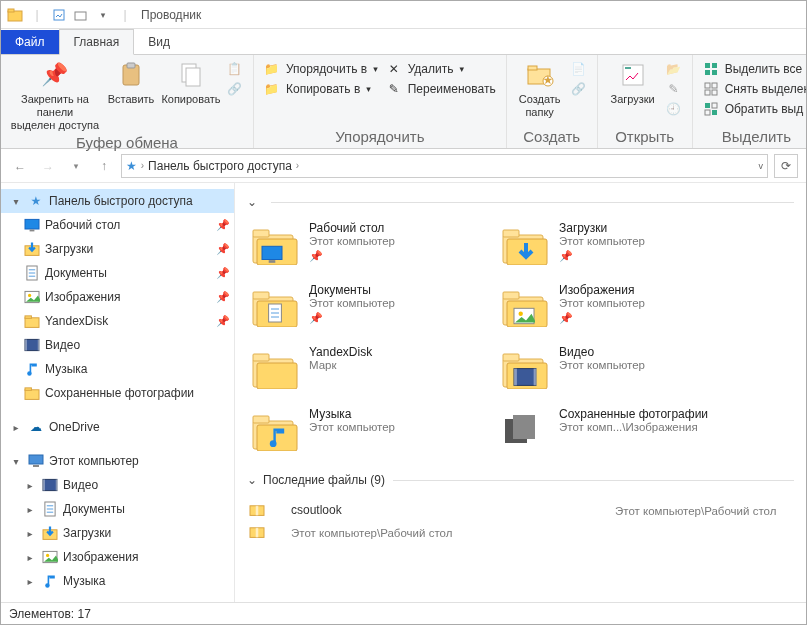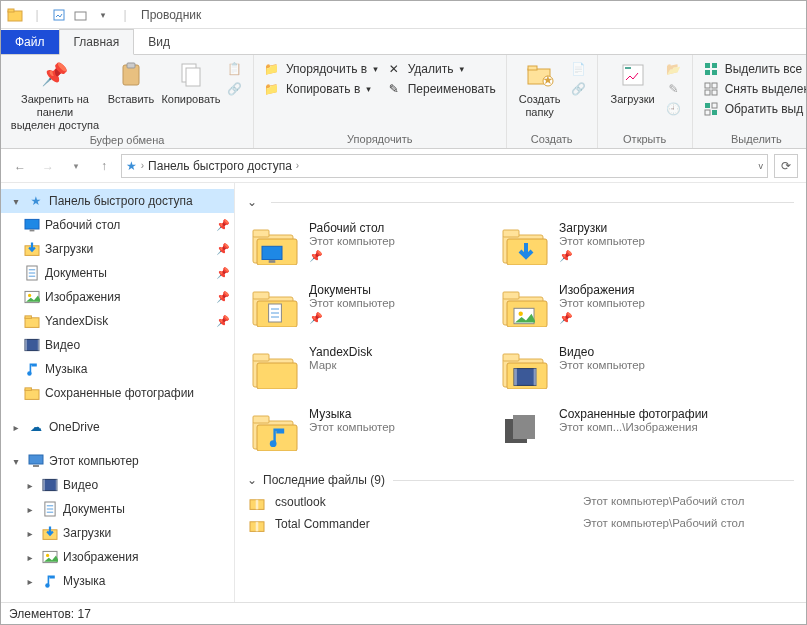--- a/index.html
+++ b/index.html
@@ -8,21 +8,21 @@
 .titlebar .qat{display:flex;gap:2px;align-items:center}
 .titlebar .qat span{width:20px;height:20px;display:flex;align-items:center;justify-content:center}
 .titlebar .title{margin-left:6px;color:#555}
 .tabs{display:flex;align-items:flex-end;height:26px;background:#fff;border-bottom:1px solid #d0d0d0}
 .tabs .tab{padding:5px 14px;font-size:12px;color:#444;cursor:default}
 .tabs .tab.file{background:#1d4ed8;color:#fff}
 .tabs .tab.active{background:#f5f6f7;border:1px solid #d0d0d0;border-bottom:1px solid #f5f6f7;margin-bottom:-1px}
 .ribbon{height:94px;background:#f5f6f7;display:flex;border-bottom:1px solid #d0d0d0}
 .group{display:flex;flex-direction:column;border-right:1px solid #e2e2e2;padding:2px 6px 0}
 .group .row{display:flex;flex:1;align-items:flex-start}
-.group .lbl{text-align:center;font-size:11px;color:#6a6a6a;padding:2px 0 3px}
+.group .lbl{text-align:center;font-size:15px;color:#6a6a6a;padding:2px 0 3px}
 .bigbtn{display:flex;flex-direction:column;align-items:center;justify-content:flex-start;width:72px;padding-top:2px;color:#838383}
 .bigbtn .ic{width:32px;height:32px;display:flex;align-items:center;justify-content:center;font-size:22px}
 .bigbtn .cap{font-size:11px;text-align:center;line-height:13px;margin-top:2px;white-space:pre-line}
 .smallbtns{display:flex;flex-direction:column;gap:4px;padding:4px 4px 0;color:#838383}
 .smallbtn{display:flex;align-items:center;gap:6px;font-size:11.5px;white-space:nowrap}
 .smallbtn .ic{width:16px;height:16px;display:flex;align-items:center;justify-content:center}
 .addr{height:34px;display:flex;align-items:center;gap:6px;padding:0 8px;border-bottom:1px solid #e8e8e8}
 .addr .navbtn{width:22px;height:22px;display:flex;align-items:center;justify-content:center;color:#888}
 .addr .path{flex:1;border:1px solid #ccc;height:24px;display:flex;align-items:center;padding:0 4px;gap:4px}
 .addr .refresh{width:24px;height:24px;border:1px solid #ccc;display:flex;align-items:center;justify-content:center;color:#666}
@@ -38,21 +38,21 @@
 .content{flex:1;overflow-y:auto;padding:8px 12px}
 .grouphdr{display:flex;align-items:center;color:#1a5fb4;font-size:12px;margin:4px 0 8px}
 .grouphdr .chev{width:16px;color:#555}
 .grouphdr .line{flex:1;height:1px;background:#e0e0e0;margin-left:8px}
 .tiles{display:flex;flex-wrap:wrap;gap:6px 20px;margin-bottom:14px}
 .tile{width:230px;display:flex;align-items:flex-start;gap:10px;padding:4px}
 .tile .ticon{width:48px;height:48px;display:flex;align-items:center;justify-content:center;position:relative}
 .tile .tname{font-size:12px;color:#222}
 .tile .tsub{font-size:11.5px;color:#777}
 .tile .tpin{font-size:11px;color:#999;margin-top:3px}
-.filerow{display:flex;align-items:flex-start;height:22px;gap:8px}
+.filerow{display:flex;align-items:flex-end;height:22px;gap:24px}
 .filerow .ficon{width:20px;display:flex;justify-content:center}
 .filerow .fname{width:300px}
 .filerow .fpath{color:#7a7a7a;font-size:11.5px}
 .status{height:22px;border-top:1px solid #e0e0e0;display:flex;align-items:center;padding:0 8px;font-size:11.5px;color:#555}
 svg{display:block}
 </style>
 </head>
 <body>
 
 <div class="titlebar">
@@ -626,21 +626,20 @@
       <span class="fname">csoutlook</span>
       <span class="fpath">Этот компьютер\Рабочий стол</span>
     </div>
         <div class="filerow">
       <span class="ficon">
             <svg width="16" height="16">
               <rect x="1" y="4.8" width="14" height="9.6" fill="#ffd76a" stroke="#d9a441"></rect>
               <rect x="6.72" y="4.8" width="2.56" height="9.6" fill="#fff" opacity="0.6"></rect>
             </svg>
           </span>
-      <span class="fname">Total Commander</span>
       <span class="fpath">Этот компьютер\Рабочий стол</span>
     </div>
       </div>
   </div>
 </div>
 
 <div class="status">
   <span>Элементов: 17</span>
 </div>
 

